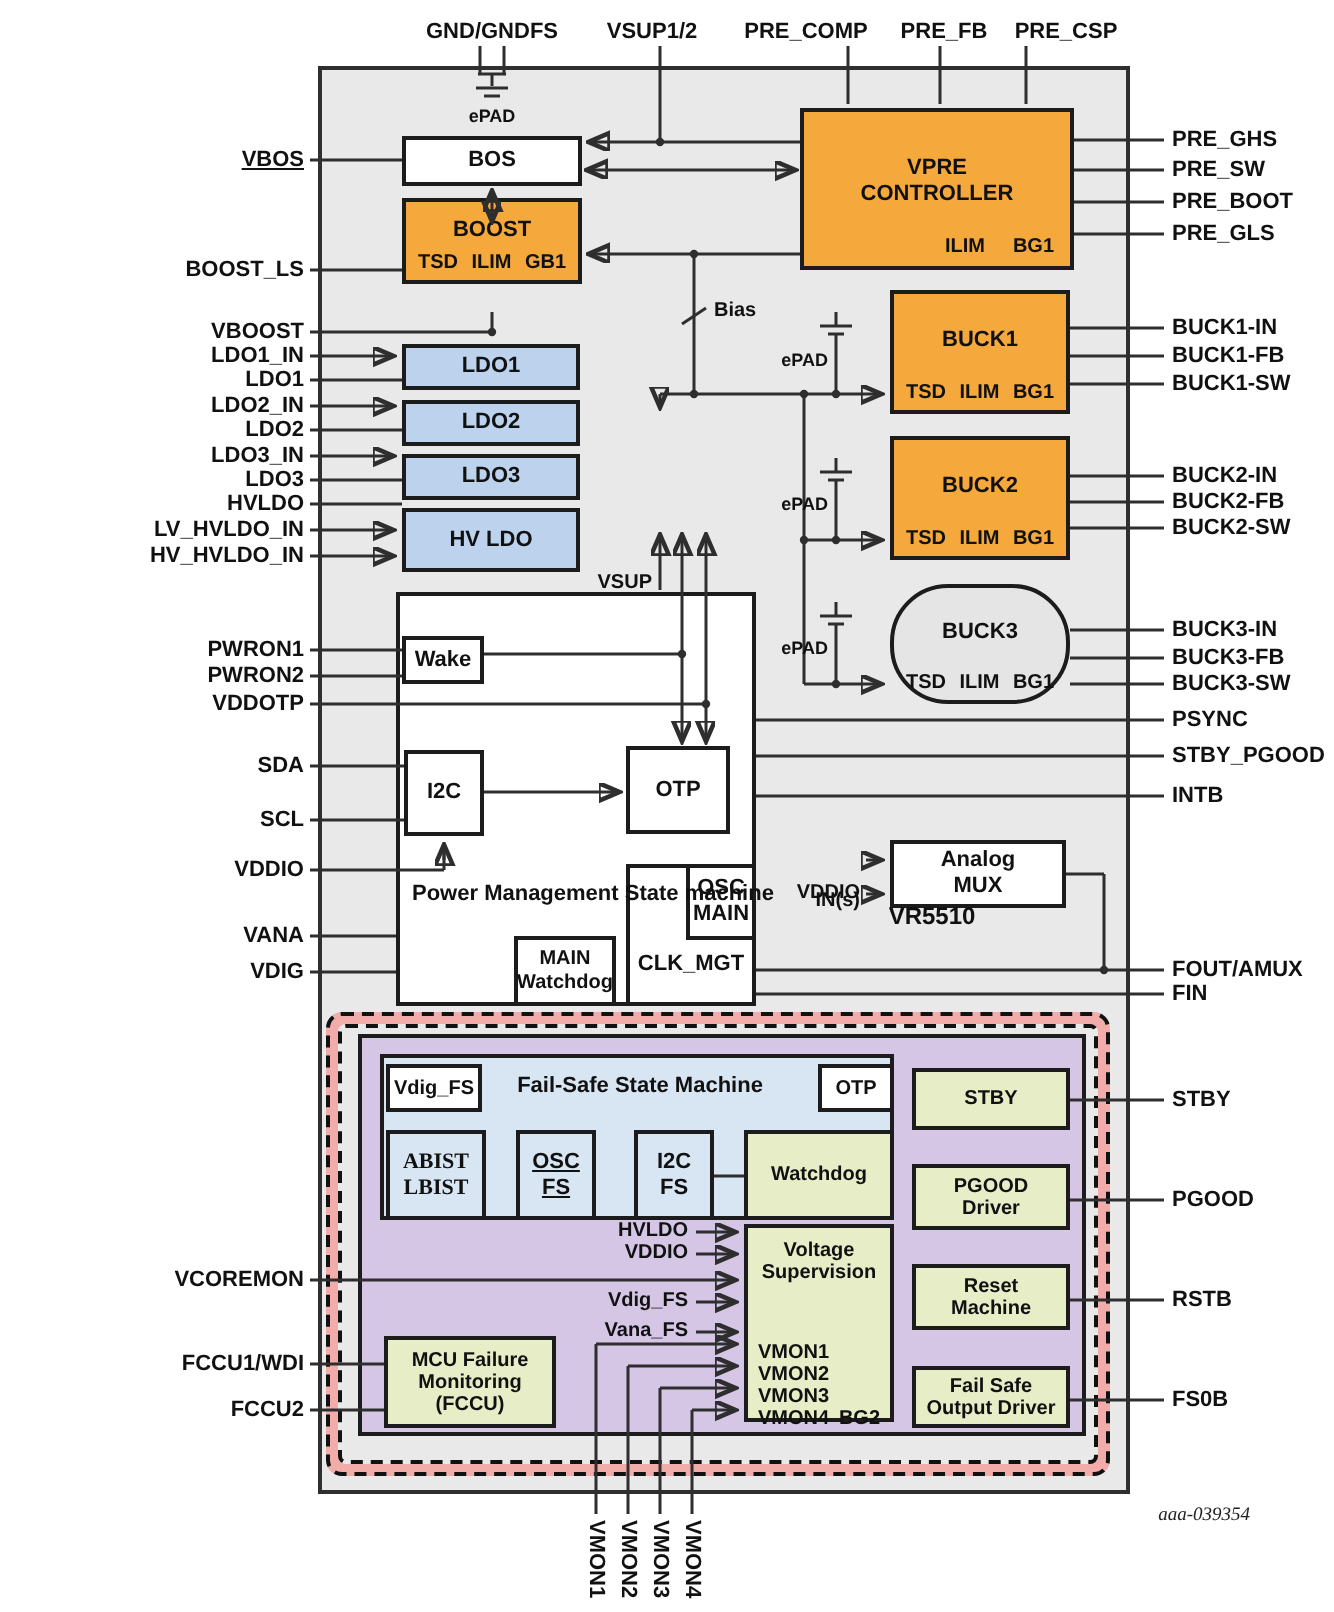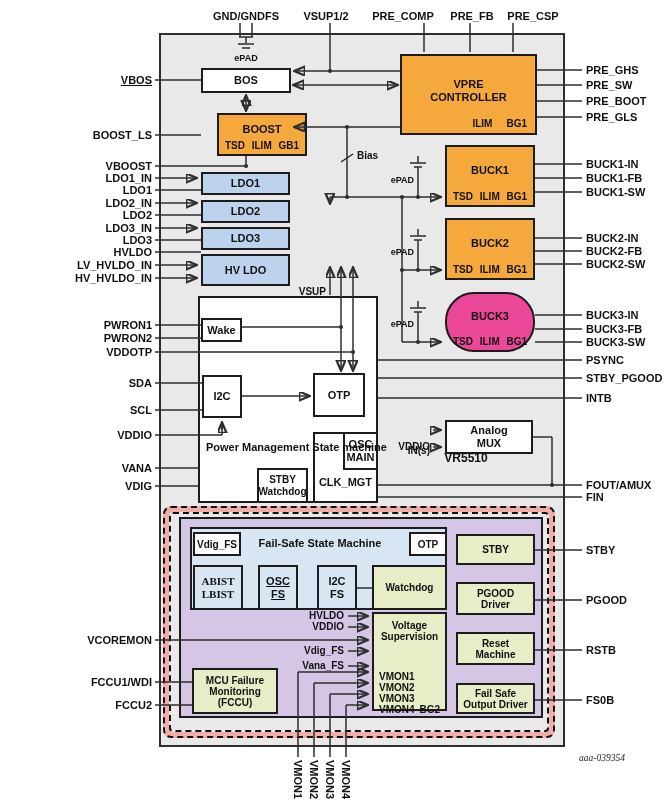--- a/index.html
+++ b/index.html
@@ -12,21 +12,21 @@
   .pr{left:586px;width:81px;text-align:left;}
   .pt{top:10px;width:110px;text-align:center;}
   .pb{font:bold 11px/12px "Liberation Sans",sans-serif;transform:rotate(90deg);width:46px;height:12px;text-align:left;}
   .bx{position:absolute;border:2px solid #1c1c1c;box-sizing:border-box;display:flex;align-items:center;
       justify-content:center;text-align:center;font:bold 11px/13px "Liberation Sans",sans-serif;color:#111;
       background:#fff;z-index:3;}
   .orange{background:#f5a83b;}
   .blue{background:#bdd2ec;}
   .lblue{background:#d8e6f4;}
   .green{background:#e7edc6;}
-  .grayb{background:#ec4899;border-radius:29px;}
+  .grayb{background:#e5e5e5;border-radius:29px;}
   .rowb{position:absolute;left:0;right:0;bottom:2px;display:flex;justify-content:space-between;
         padding:0 6px;font:bold 10px/12px "Liberation Sans",sans-serif;}
   .corner{position:absolute;right:8px;bottom:3px;display:flex;gap:14px;font:bold 10px/12px "Liberation Sans",sans-serif;}
   .small{font:bold 10px/11px "Liberation Sans",sans-serif;}
   .inlbl{position:absolute;font:bold 10px/12px "Liberation Sans",sans-serif;color:#111;white-space:nowrap;z-index:7;}
   .ralign{text-align:right;}
   #fs-pink{position:absolute;left:163px;top:506px;width:392px;height:232px;background:#f2acaa;
            border:2px dashed #111;border-radius:8px;box-sizing:border-box;z-index:2;}
   #fs-gray{position:absolute;left:4px;top:4px;right:4px;bottom:4px;background:#e9e9e9;
            border:2px dashed #111;border-radius:4px;}
@@ -106,21 +106,21 @@
 
   <div class="lbl pb" style="left:275px;top:777px;">VMON1</div>
   <div class="lbl pb" style="left:291px;top:777px;">VMON2</div>
   <div class="lbl pb" style="left:307px;top:777px;">VMON3</div>
   <div class="lbl pb" style="left:323px;top:777px;">VMON4</div>
 
   <div class="bx" style="left:201px;top:68px;width:90px;height:25px;">
     <span>BOS</span>
     </div>
 
-  <div class="bx orange" style="left:201px;top:113px;width:90px;height:43px;margin-left:16px;">
+  <div class="bx orange" style="left:201px;top:99px;width:90px;height:43px;">
     <span style="margin-bottom:10px;">BOOST</span>
     <div class="rowb">
       <span>TSD</span>
       <span>ILIM</span>
       <span>GB1</span>
     </div>
     </div>
 
   <div class="bx orange" style="left:400px;top:54px;width:137px;height:81px;">
     <span style="width:80px;margin-bottom:8px;">VPRE CONTROLLER</span>
@@ -182,21 +182,21 @@
   <div class="bx" style="left:313px;top:373px;width:52px;height:44px;">
     <span>OTP</span>
     </div>
   <div class="bx" style="left:313px;top:432px;width:65px;height:71px;align-items:flex-end;">
     <span style="margin-bottom:12px;">CLK_MGT</span>
     </div>
   <div class="bx" style="left:343px;top:432px;width:35px;height:38px;z-index:4;">
     <span style="width:30px;">OSC MAIN</span>
     </div>
   <div class="bx" style="left:257px;top:468px;width:51px;height:35px;z-index:4;">
-    <span style="width:48px;font-size:10px;line-height:12px;">STBY Watchdog</span>
+    <span style="width:48px;font-size:10px;line-height:12px;">MAIN Watchdog</span>
     </div>
 
   <div class="bx" style="left:445px;top:420px;width:88px;height:34px;">
     <span style="width:45px;">Analog MUX</span>
     </div>
 
   <div class="inlbl" style="left:428px;top:452px;width:76px;text-align:center;font-size:12px;">VR5510</div>
 
   <div class="bx lblue" style="left:190px;top:527px;width:257px;height:83px;align-items:flex-start;"></div>
   <div class="inlbl" style="left:245px;top:537px;width:150px;text-align:center;font-size:11px;">Fail-Safe State Machine</div>

